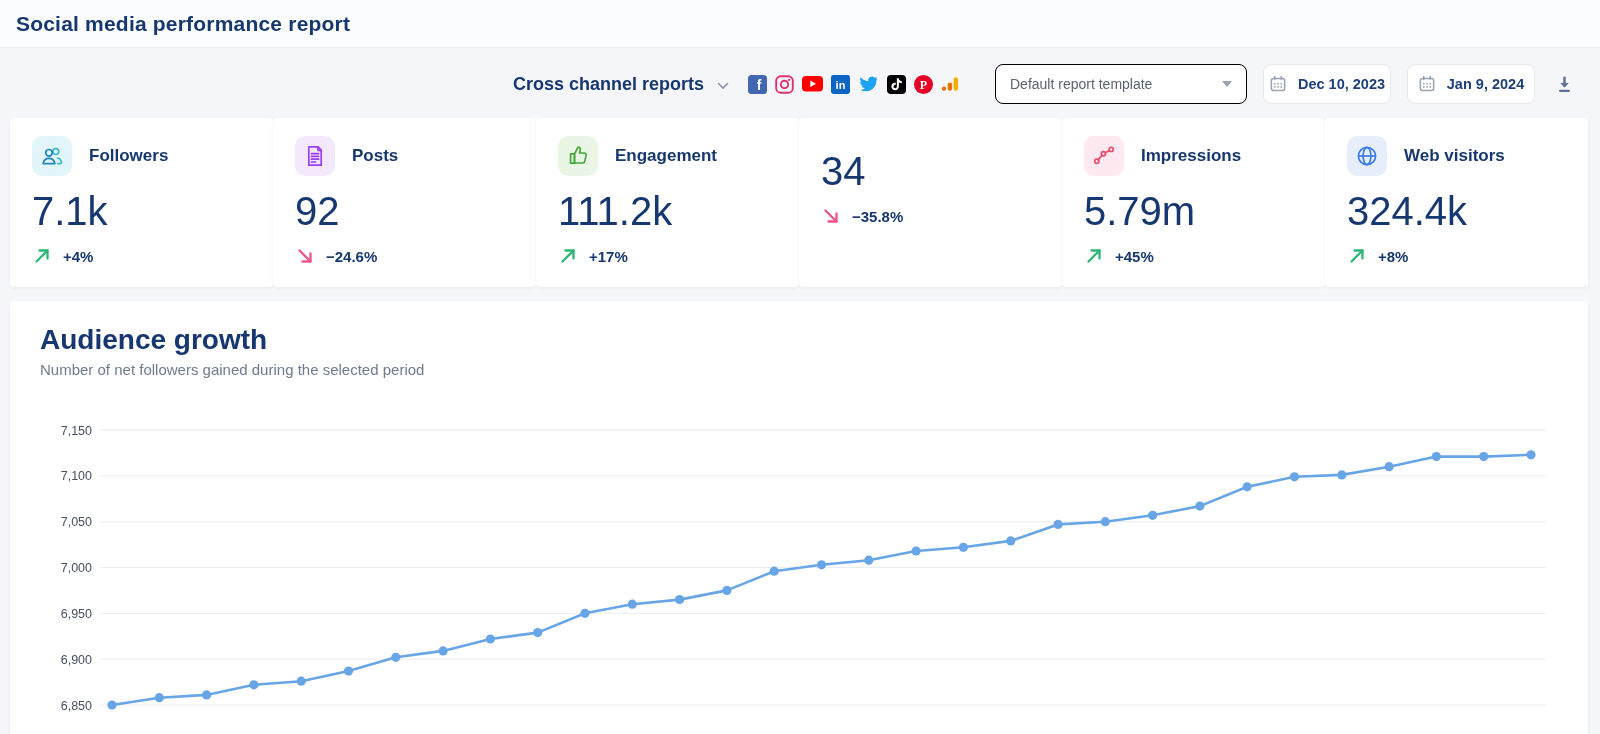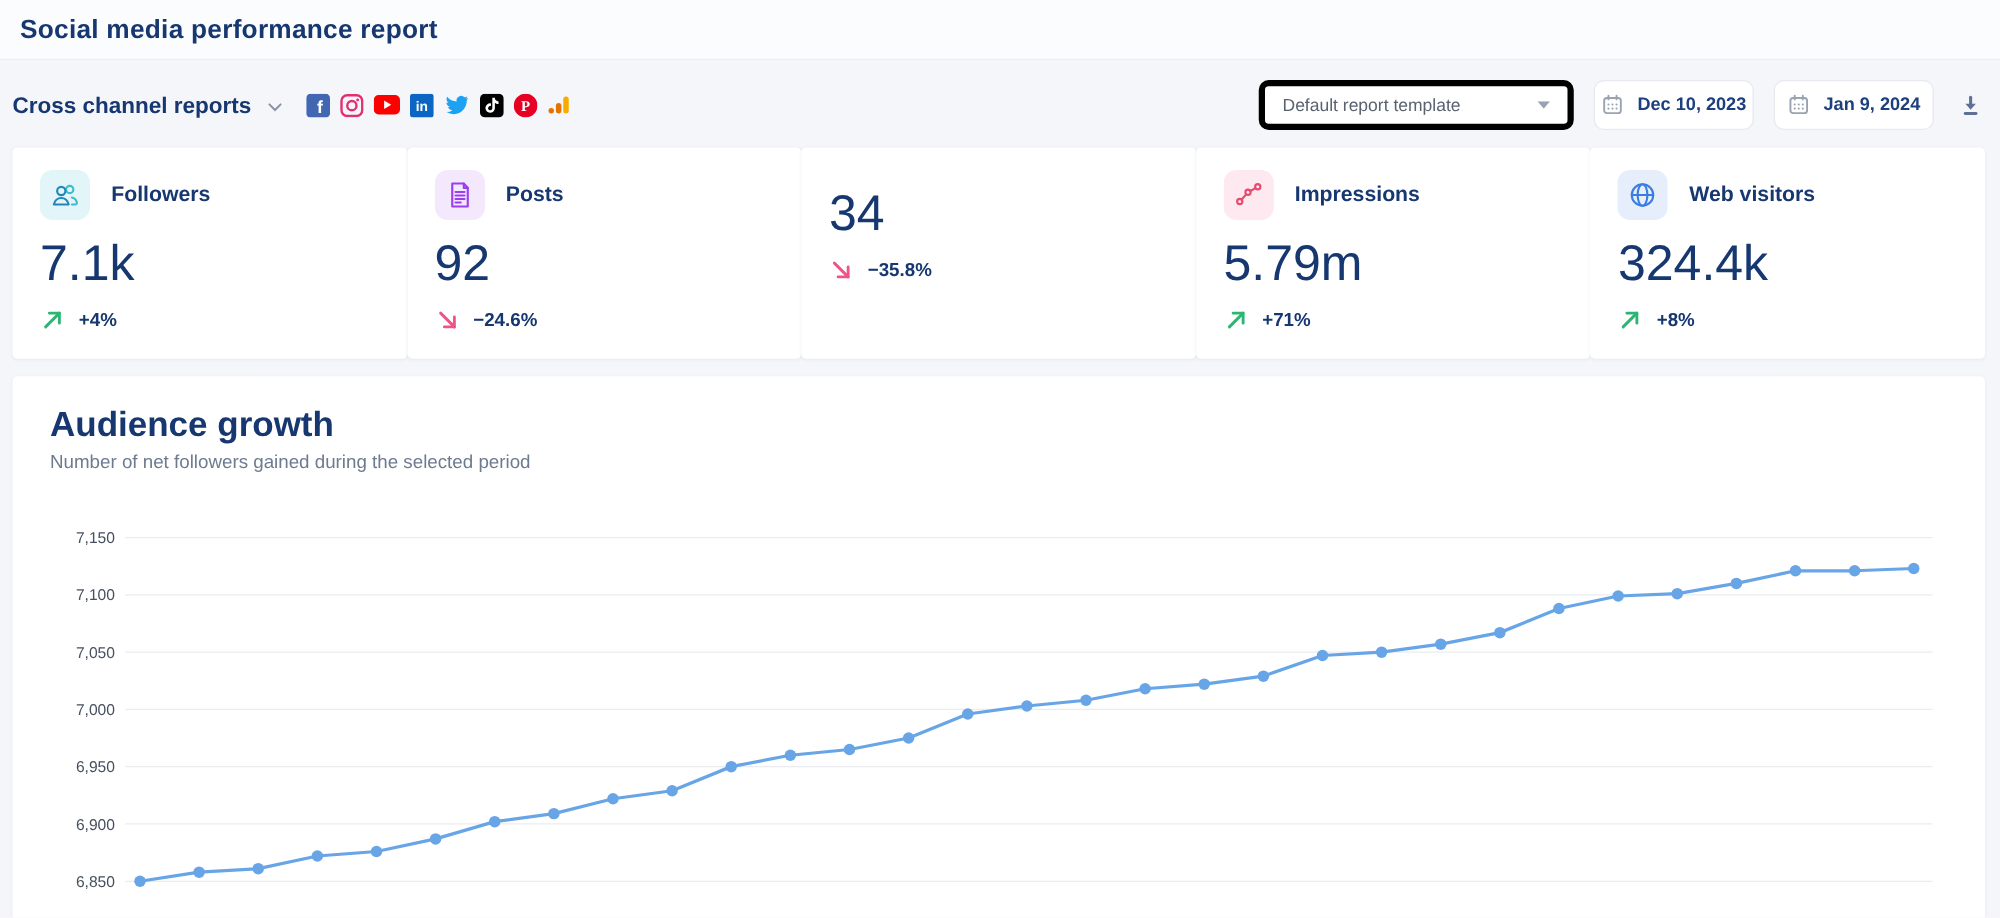--- a/index.html
+++ b/index.html
@@ -5,29 +5,29 @@
   html,body{margin:0;padding:0;width:1600px;height:734px;overflow:hidden;background:#f5f6fa;
             font-family:"Liberation Sans","DejaVu Sans",sans-serif;}
   *{box-sizing:border-box;}
 
   
   .topbar{height:48px;background:#fbfcfe;border-bottom:1px solid #eceef4;
           display:flex;align-items:center;padding:0 16px;}
   .topbar .title{font-size:21px;font-weight:600;color:#16376f;letter-spacing:.2px;}
 
   
-  .toolbar{display:flex;align-items:center;justify-content:space-between;padding:16px 12px 14px 10px;}
+  .toolbar{display:flex;align-items:center;justify-content:flex-end;padding:16px 24px 14px 10px;gap:36px;}
   .toolbar-left{display:flex;align-items:center;gap:13px;}
   .report-name{font-size:18px;font-weight:700;color:#16376f;}
   .chev{display:inline-flex;align-items:center;margin-top:3px;cursor:pointer;}
   .channel-icons{display:flex;align-items:center;gap:8px;margin-left:6px;}
   .channel-icons span{display:inline-flex;cursor:pointer;}
 
   .toolbar-right{display:flex;align-items:center;gap:16px;}
-  .select-box{width:252px;height:40px;background:#fff;border:5px solid #000000;border-radius:8px;
+  .select-box{width:252px;height:40px;background:#fff;border:1px solid #000000;border-radius:8px;
               display:flex;align-items:center;justify-content:space-between;padding:0 14px;cursor:pointer;}
   .select-box .sel-text{font-size:14px;color:#59636f;}
   .date-box{width:128px;height:40px;background:#fff;border:1px solid #e7e9f0;border-radius:8px;
             display:flex;align-items:center;justify-content:center;gap:11px;cursor:pointer;}
   .date-box .date-text{font-size:14.5px;font-weight:600;color:#1d3f7d;}
   .dl-btn{background:none;border:none;padding:2px;margin-left:2px;cursor:pointer;display:flex;}
 
   
   .kpi-row{display:flex;padding:0 12px 0 10px;}
   .kpi-card{flex:1;background:#fff;border-radius:4px;height:169px;padding:18px 22px;
@@ -215,20 +215,39 @@
     <div class="kpi-value">92</div>
     <div class="kpi-delta">
       <svg width="20" height="20" viewBox="0 0 20 20">
           <path d="M4.5 4.5 L15.5 15.5" stroke="#ee5586" stroke-width="2.3" fill="none" stroke-linecap="round"></path>
           <path d="M15.5 7.5 V15.5 H7.5" stroke="#ee5586" stroke-width="2.3" fill="none" stroke-linecap="round" stroke-linejoin="round"></path>
         </svg>
       <span>−24.6%</span>
     </div>
   </div>
 
+  <div class="kpi-card">
+    <div class="kpi-head">
+      <span class="tile" style="background: rgb(233, 246, 229); color: rgb(70, 167, 60);">
+        <svg width="24" height="24" viewBox="0 0 24 24" fill="none" stroke="currentColor" stroke-width="1.7" stroke-linecap="round" stroke-linejoin="round">
+          <path d="M8.5 10.2 12 3.1c1.6 0 2.6 1.2 2.3 2.7L13.6 9h4.6c1.3 0 2.2 1.2 1.9 2.4l-1.4 6a2.1 2.1 0 0 1-2 1.6H8.5z"></path>
+          <path d="M8.5 9.8H4.6v9.4h3.9z"></path>
+        </svg>
+      </span>
+      <span class="kpi-label">Engagement</span>
+    </div>
+    <div class="kpi-value">111.2k</div>
+    <div class="kpi-delta">
+      <svg width="20" height="20" viewBox="0 0 20 20">
+          <path d="M4.5 15.5 L15.5 4.5" stroke="#2cb674" stroke-width="2.3" fill="none" stroke-linecap="round"></path>
+          <path d="M7.5 4.5 H15.5 V12.5" stroke="#2cb674" stroke-width="2.3" fill="none" stroke-linecap="round" stroke-linejoin="round"></path>
+        </svg>
+      <span>+17%</span>
+    </div>
+  </div>
 
   <div class="kpi-card">
     <div class="kpi-value">34</div>
     <div class="kpi-delta">
       <svg width="20" height="20" viewBox="0 0 20 20">
           <path d="M4.5 4.5 L15.5 15.5" stroke="#ee5586" stroke-width="2.3" fill="none" stroke-linecap="round"></path>
           <path d="M15.5 7.5 V15.5 H7.5" stroke="#ee5586" stroke-width="2.3" fill="none" stroke-linecap="round" stroke-linejoin="round"></path>
         </svg>
       <span>−35.8%</span>
     </div>
@@ -246,21 +265,21 @@
         </svg>
       </span>
       <span class="kpi-label">Impressions</span>
     </div>
     <div class="kpi-value">5.79m</div>
     <div class="kpi-delta">
       <svg width="20" height="20" viewBox="0 0 20 20">
           <path d="M4.5 15.5 L15.5 4.5" stroke="#2cb674" stroke-width="2.3" fill="none" stroke-linecap="round"></path>
           <path d="M7.5 4.5 H15.5 V12.5" stroke="#2cb674" stroke-width="2.3" fill="none" stroke-linecap="round" stroke-linejoin="round"></path>
         </svg>
-      <span>+71%</span>
+      <span>+45%</span>
     </div>
   </div>
 
   <div class="kpi-card">
     <div class="kpi-head">
       <span class="tile" style="background: rgb(231, 238, 251); color: rgb(59, 125, 224);">
         <svg width="24" height="24" viewBox="0 0 24 24" fill="none" stroke="currentColor" stroke-width="1.7">
           <circle cx="12" cy="12" r="8.6"></circle>
             <ellipse cx="12" cy="12" rx="3.9" ry="8.6"></ellipse>
             <line x1="3.4" y1="12" x2="20.6" y2="12"></line>

